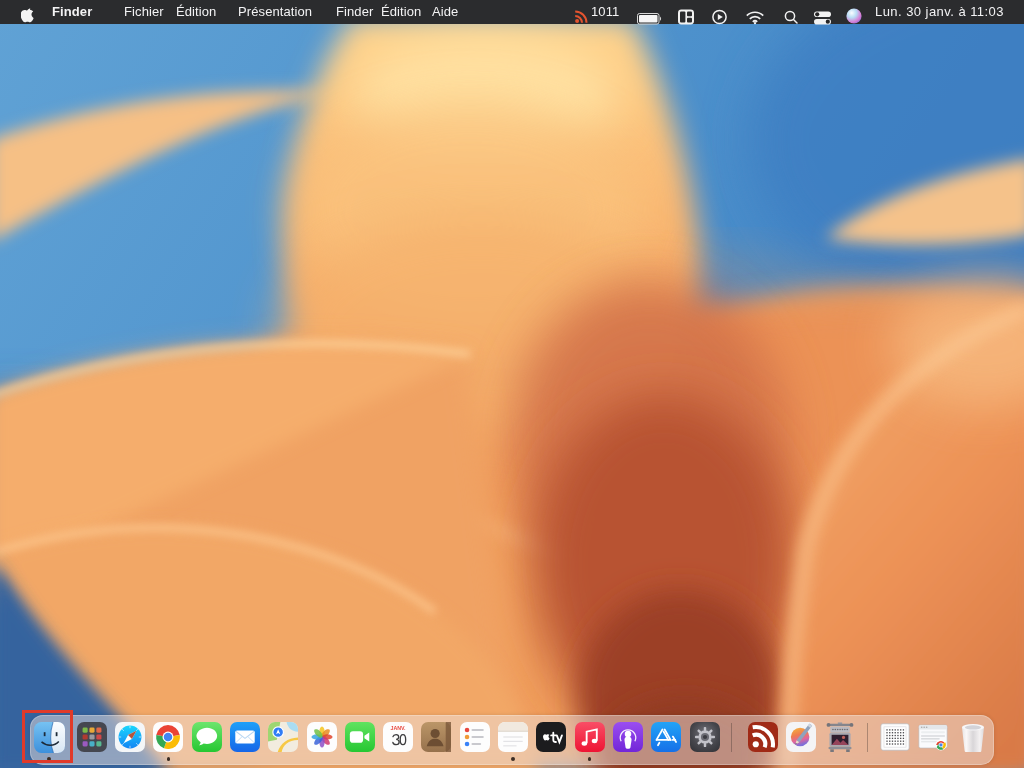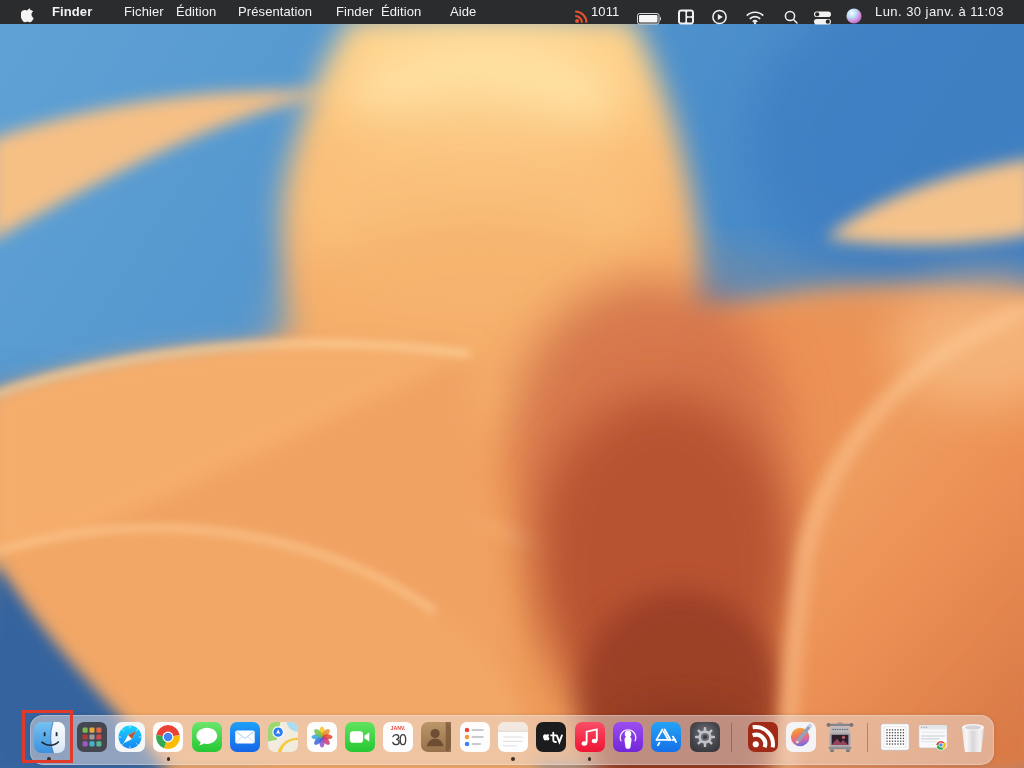--- a/index.html
+++ b/index.html
@@ -104,21 +104,21 @@
   <svg class="sic" style="left:20.5px;top:4px" width="14" height="16" viewBox="0 0 13 15">
     <path fill="#f4f4f4" d="M10.8,7.9c0-2 1.7-3 1.8-3.1c-1-1.4-2.5-1.6-3-1.6c-1.3-0.1-2.5 0.75-3.1 0.75C5.8,3.95 4.8,3.2 3.7,3.2C2.3,3.25 1 4 .3,5.3c-1.5,2.5-0.4,6.3 1.1,8.4c0.7,1 1.5,2.1 2.6,2.1c1.05-0.05 1.45-0.65 2.7-0.65c1.25,0 1.6,0.65 2.7,0.6c1.1,0 1.8-1 2.5-2c0.8-1.2 1.1-2.3 1.1-2.4C13,11.3 10.8,10.4 10.8,7.9z" transform="scale(0.9) translate(0,-1)"></path>
     <path fill="#f4f4f4" d="M8.6,2.1C9.2,1.4 9.6,0.4 9.5,-0.6C8.6,-0.55 7.6,0 7,0.7C6.45,1.3 5.95,2.3 6.1,3.3C7.05,3.4 8,2.8 8.6,2.1z" transform="scale(0.9) translate(0,1.2)"></path>
   </svg>
   <span class="mi b" style="left:52px">Finder</span>
   <span class="mi" style="left:124px">Fichier</span>
   <span class="mi" style="left:176px">Édition</span>
   <span class="mi" style="left:238px">Présentation</span>
   <span class="mi" style="left:336px">Finder</span>
   <span class="mi" style="left:381px">Édition</span>
-  <span class="mi" style="left:450px">Aide</span>
+  <span class="mi" style="left:432px">Aide</span>
 
   <svg class="sic" style="left:574px;top:5px" width="14" height="14" viewBox="0 0 14 14">
     <circle cx="3.1" cy="10.9" r="2" fill="#e4542f"></circle>
     <path d="M1.2,6 A6.8,6.8 0 0 1 8,12.8" stroke="#e4542f" stroke-width="2" fill="none"></path>
     <path d="M1.2,1.5 A11.3,11.3 0 0 1 12.5,12.8" stroke="#e4542f" stroke-width="2" fill="none"></path>
   </svg>
   <span class="mi" style="left:591px">1011</span>
   <svg class="sic" style="left:637px;top:6.5px" width="25" height="12" viewBox="0 0 25 12">
     <rect x="0.5" y="0.5" width="21.5" height="10.5" rx="2" fill="none" stroke="#d8d8d8" stroke-width="1"></rect>
     <rect x="2" y="2" width="18.5" height="7.5" rx="1" fill="#f6f6f6"></rect>

